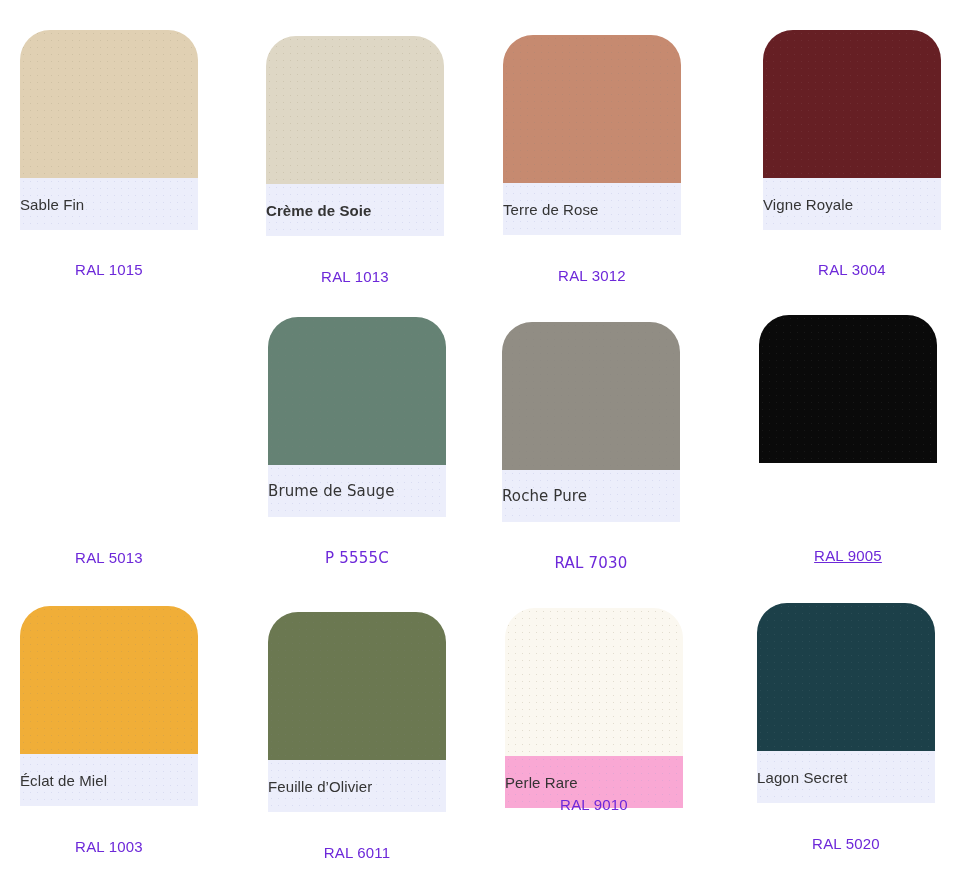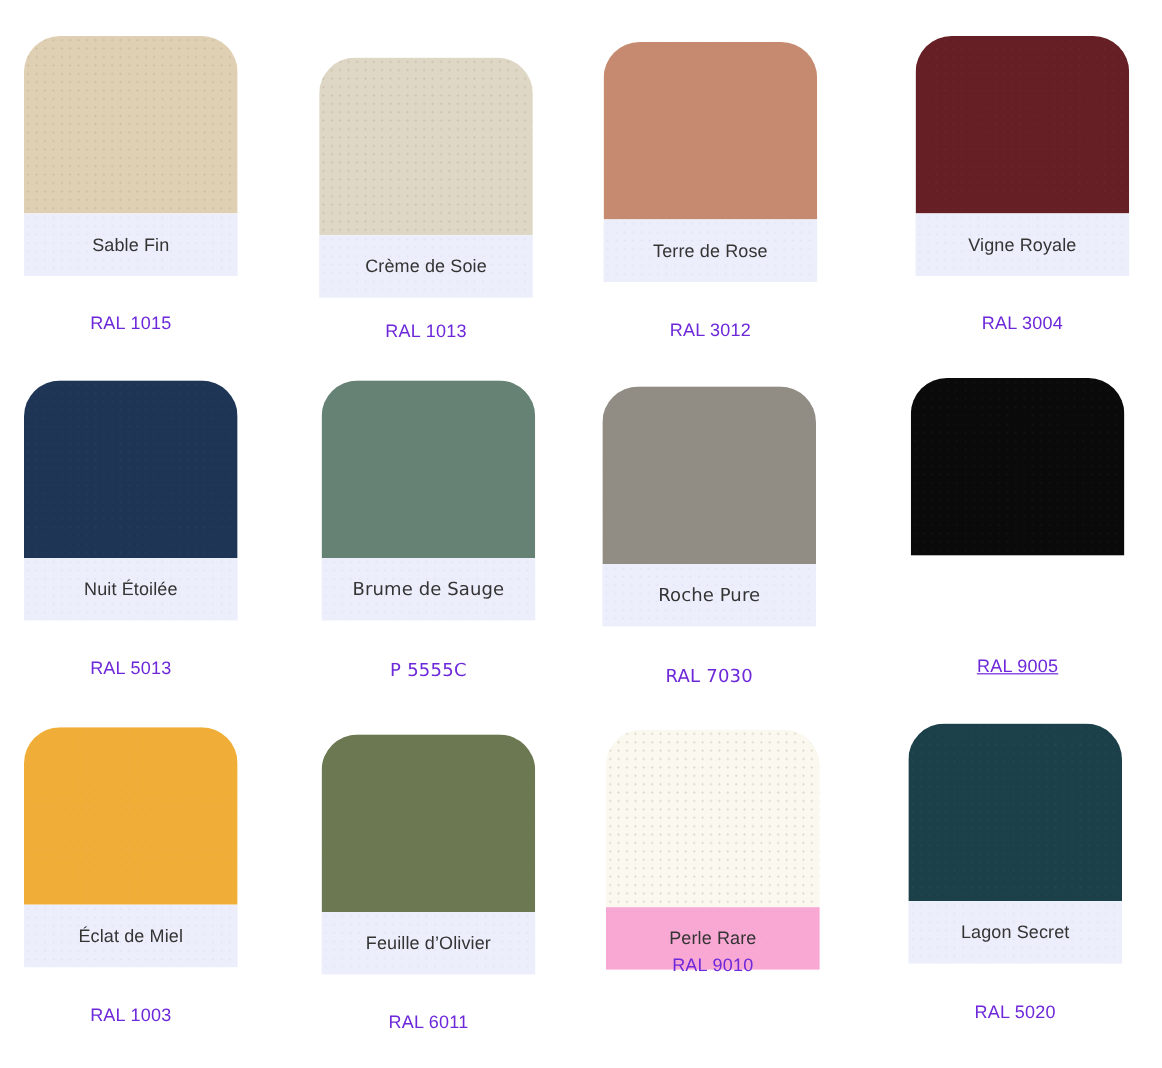--- a/index.html
+++ b/index.html
@@ -57,21 +57,21 @@
   }
 
   
   .name-band {
     position: relative;
     width: 178px;
     height: 52px;
     background: #eceefb;
     display: flex;
     align-items: center;
-    justify-content: center;
+    justify-content: flex-start;
     overflow: hidden;
   }
   .name-band.band-strong {
     background: #f9a8d4;
   }
   .band-texture {
     position: absolute;
     inset: 0;
     background-image: radial-gradient(rgba(150,155,210,0.22) 0.7px, transparent 0.8px);
     background-size: 7px 7px;
@@ -113,21 +113,21 @@
       <div class="chip light-chip">
         <div class="chip-fill" style="background: rgb(224, 208, 179);"></div>
         <div class="chip-texture"></div>
       </div>
       <div class="name-band">
         <div class="band-texture"></div>
         <span class="name-text">Sable Fin</span>
       </div>
     </div>
     <span class="code-text" style="position: absolute; left: 20px; top: 243px;">RAL 1015</span>
-    <div class="swatch-card" style="left: 266px; top: 48px;">
+    <div class="swatch-card" style="left: 266px; top: 36px; font-weight: bold;">
       <div class="chip light-chip">
         <div class="chip-fill" style="background: rgb(222, 215, 197);"></div>
         <div class="chip-texture"></div>
       </div>
       <div class="name-band">
         <div class="band-texture"></div>
         <span class="name-text">Crème de Soie</span>
       </div>
     </div>
     <span class="code-text" style="position: absolute; left: 266px; top: 250px;">RAL 1013</span>
@@ -146,30 +146,20 @@
       <div class="chip dark-chip">
         <div class="chip-fill" style="background: rgb(102, 31, 36);"></div>
         <div class="chip-texture"></div>
       </div>
       <div class="name-band">
         <div class="band-texture"></div>
         <span class="name-text">Vigne Royale</span>
       </div>
     </div>
     <span class="code-text" style="position: absolute; left: 763px; top: 243px;">RAL 3004</span>
-    <div class="swatch-card" style="left: 20px; top: 317px;">
-      <div class="chip dark-chip">
-        <div class="chip-fill" style="background: rgb(30, 53, 85);"></div>
-        <div class="chip-texture"></div>
-      </div>
-      <div class="name-band">
-        <div class="band-texture"></div>
-        <span class="name-text">Nuit Étoilée</span>
-      </div>
-    </div>
     <span class="code-text" style="position: absolute; left: 20px; top: 531px;">RAL 5013</span>
     <div class="swatch-card font-dejavu" style="left: 268px; top: 317px;">
       <div class="chip mid-chip">
         <div class="chip-fill" style="background: rgb(101, 130, 116);"></div>
         <div class="chip-texture"></div>
       </div>
       <div class="name-band">
         <div class="band-texture"></div>
         <span class="name-text">Brume de Sauge</span>
       </div>

